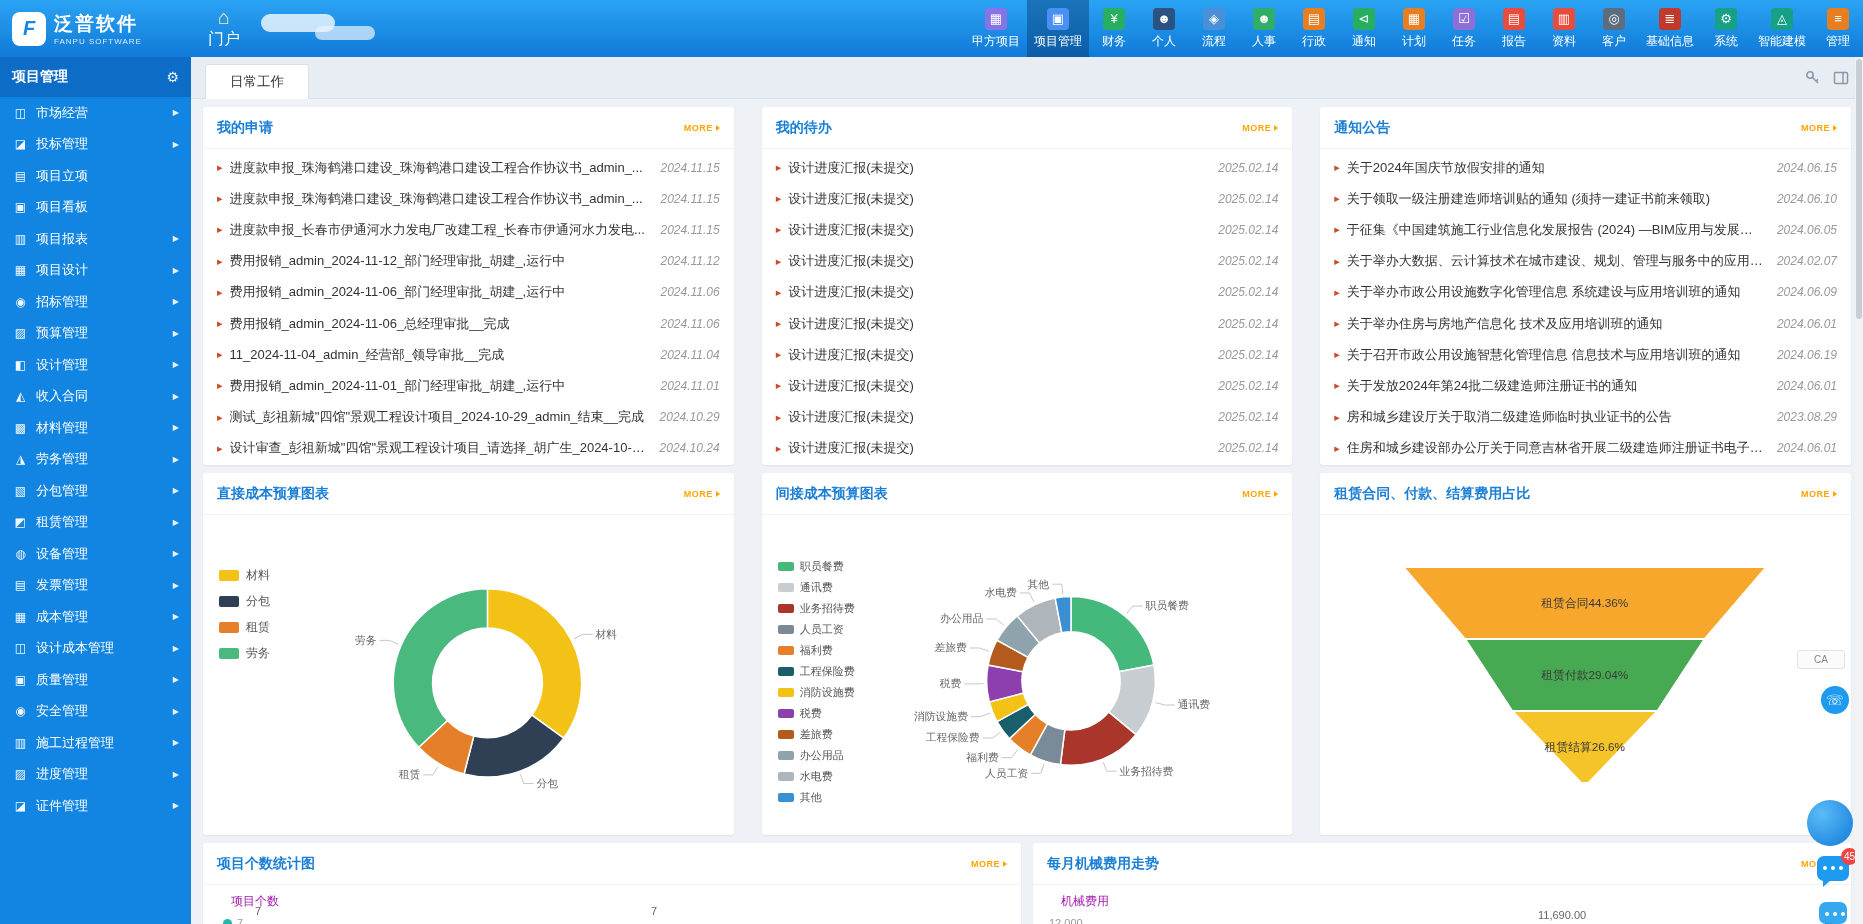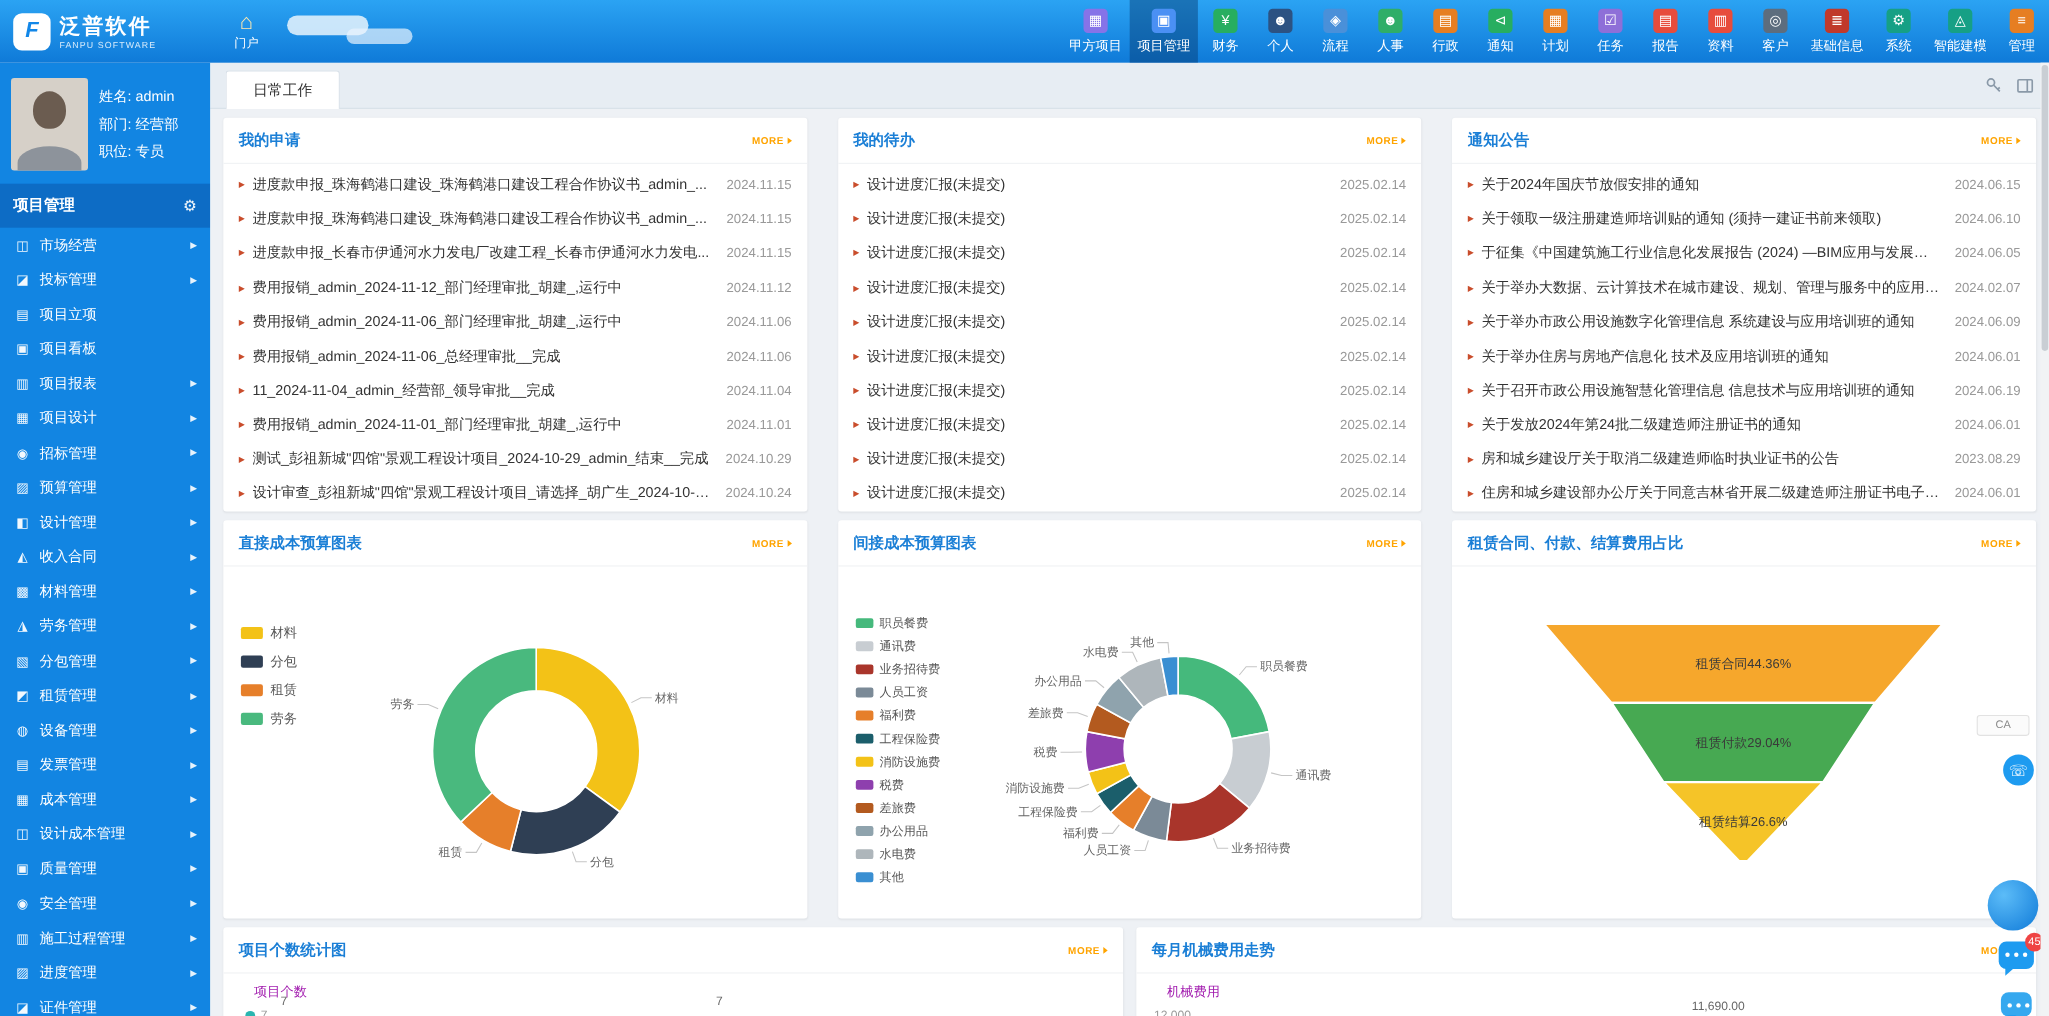--- a/index.html
+++ b/index.html
@@ -10,21 +10,21 @@
   .topbar { position:absolute; top:0; left:0; right:0; height:57px;
     background:linear-gradient(180deg,#2ba3f3,#0f7ad8); display:flex; align-items:stretch; z-index:30; }
   .logo { width:191px; display:flex; align-items:center; gap:8px; padding-left:12px; flex-shrink:0; }
   .logo-mark { width:34px; height:34px; background:#fff; border-radius:8px; color:#1287e8;
     font-weight:bold; font-size:20px; display:flex; align-items:center; justify-content:center; font-style:italic; }
   .logo-cn { color:#fff; font-size:19px; font-weight:bold; letter-spacing:2px; }
   .logo-en { color:#d8ecfb; font-size:8px; letter-spacing:1px;text-align:center; }
   .portal-item { width:66px; display:flex; flex-direction:column; align-items:center; justify-content:center;
     gap:2px; color:#fff; cursor:pointer; position:relative; z-index:2; }
   .portal-icon { font-size:20px; line-height:20px; color:#ffe9b0; }
-  .portal-label { font-size:11px; }
+  .portal-label { font-size:16px; }
   .clouds { position:relative; width:150px; }
   .clouds i { position:absolute; background:#e9f4fd; opacity:.85; border-radius:20px; }
   .clouds i:nth-child(1){ left:4px; top:14px; width:74px; height:18px; }
   .clouds i:nth-child(2){ left:58px; top:26px; width:60px; height:14px; opacity:.7; }
   .top-nav { margin-left:auto; display:flex; height:57px; }
   .nav-item { min-width:50px; padding:0 7px; display:flex; flex-direction:column; align-items:center;
     justify-content:center; gap:3px; color:#fff; font-size:12px; white-space:nowrap; cursor:pointer; }
   .nav-item.active { background:rgba(7,58,110,.45); }
   .nav-ico { width:22px; height:22px; border-radius:4px; display:flex; align-items:center; justify-content:center;
     color:#fff; font-size:13px; line-height:1; }
@@ -67,21 +67,21 @@
   .panel-head { height:42px; display:flex; align-items:center; padding:0 14px; border-bottom:1px solid #f0f2f4; }
   .panel-title { color:#1b7fd6; font-size:14px; font-weight:bold; }
   .more { margin-left:auto; color:#ffa400; font-size:9px; font-weight:bold; letter-spacing:.5px;
     display:flex; align-items:center; gap:3px; cursor:pointer; text-decoration:none; }
   .more-arrow { width:0; height:0; border-left:4px solid #ffa400; border-top:3px solid transparent;
     border-bottom:3px solid transparent; }
   .plist { list-style:none; padding:3px 14px 0 14px; }
   .row { display:flex; align-items:center; height:31.2px; font-size:13px; color:#333; cursor:pointer; }
   .bullet { color:#c94d2c; margin-right:7px; font-size:11px; }
   .row-text { flex:1; overflow:hidden; text-overflow:ellipsis; white-space:nowrap; }
-  .row-date { color:#999; font-size:12px; margin-left:12px; flex-shrink:0; }
+  .row-date { color:#999; font-size:12px; margin-left:12px; flex-shrink:0;font-style:italic; }
 
   .chart-body { position:absolute; top:42px; left:0; right:0; bottom:0; }
   .chart-body svg { width:100%; height:100%; display:block; }
   svg text.chart-label { font-size:11px; fill:#666; }
   svg text.funnel-label { font-size:12px; fill:#3a3a3a; }
   .legend { position:absolute; left:16px; top:52px; display:flex; flex-direction:column; gap:9px; }
   .legend.small { top:44px; gap:6px; }
   .lg-item { display:flex; align-items:center; gap:7px; font-size:12px; color:#555; cursor:pointer; }
   .legend.small .lg-item { font-size:11px; gap:6px; }
   .sw { width:20px; height:11px; border-radius:2px; flex-shrink:0; }
@@ -201,28 +201,20 @@
         <span>智能建模</span>
       </div>
       <div class="nav-item">
         <span class="nav-ico" style="background: rgb(230, 126, 34);">≡</span>
         <span>管理</span>
       </div>
     </nav>
 </header>
 
 <aside class="sidebar">
-  <div class="user-card">
-    <div class="avatar"></div>
-    <div class="user-info">
-      <div>姓名: admin</div>
-      <div>部门: 经营部</div>
-      <div>职位: 专员</div>
-    </div>
-  </div>
   <div class="side-section">
     <span>项目管理</span>
     <span class="side-gear">⚙</span>
   </div>
   <nav class="side-menu" id="side-menu">
       <div class="side-item">
         <span class="si-icon">◫</span>
         <span class="si-label">市场经营</span>
         <span class="si-arrow">▶</span>
       </div>

